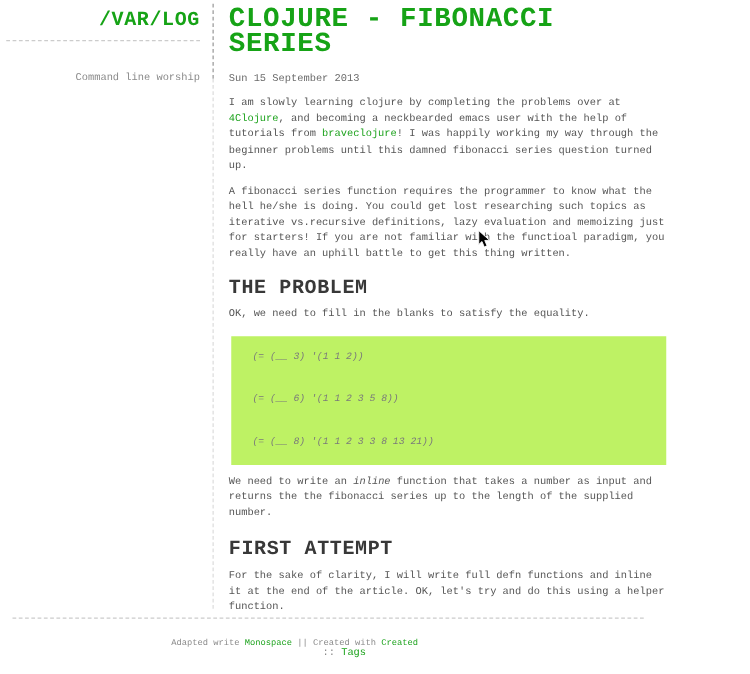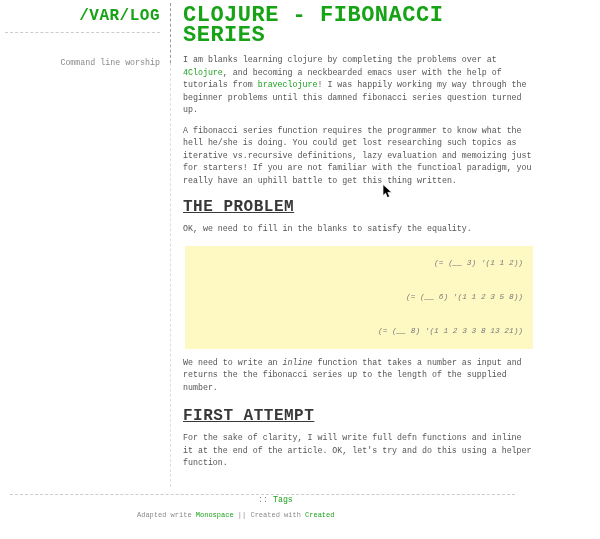--- a/index.html
+++ b/index.html
@@ -59,28 +59,26 @@
     font-size: 8.3px; line-height: 10px;
     color: #6b6b6b;
   }
   p { margin: 8px 0 0 0; }
   a.green-link { color: #1ea31e; text-decoration: none; cursor: pointer; }
   h2.section-heading {
     margin: 12px 0 0 0;
     font-size: 16px; line-height: 16px; font-weight: bold;
     color: #383838;
     letter-spacing: 0.5px;
-    text-decoration: underline;
   }
   h2.section-heading.second { margin-top: 14px; }
   .code-block {
     margin: 10px 0 0 2px;
-    background: #fef9c3;
+    background: #bef264;
     padding: 12px 10px 13px 17px;
-    text-align: right;
   }
   .code-line {
     font-size: 7.8px; line-height: 10px;
     font-style: italic;
     color: #7a7a7a;
     white-space: pre;
   }
   .code-line + .code-line { margin-top: 24px; }
   p .em-word { font-style: italic; margin-top: 32px; }
   .tags-row {
@@ -113,22 +111,23 @@
     <a class="site-title">/VAR/LOG</a>
     <div class="sidebar-divider"></div>
     <div class="site-tagline">Command line worship</div>
   </aside>
 
   <div class="vdivider vdivider-top"></div>
   <div class="vdivider vdivider-main"></div>
 
   <main class="content">
     <h1 class="article-title">CLOJURE - FIBONACCI SERIES</h1>
+    <div class="article-date">Sun 15 September 2013</div>
 
-    <p><span>I am blanks learning clojure by completing the problems over at </span><a class="green-link">4Clojure</a><span>, and becoming a neckbearded emacs user with the help of tutorials from </span><a class="green-link">braveclojure</a><span>! I was happily working my way through the beginner problems until this damned fibonacci series question turned up.</span></p>
+    <p><span>I am slowly learning clojure by completing the problems over at </span><a class="green-link">4Clojure</a><span>, and becoming a neckbearded emacs user with the help of tutorials from </span><a class="green-link">braveclojure</a><span>! I was happily working my way through the beginner problems until this damned fibonacci series question turned up.</span></p>
 
     <p>A fibonacci series function requires the programmer to know what the hell he/she is doing. You could get lost researching such topics as iterative vs.recursive definitions, lazy evaluation and memoizing just for starters! If you are not familiar with the functioal paradigm, you really have an uphill battle to get this thing written.</p>
 
     <h2 class="section-heading">THE PROBLEM</h2>
     <p>OK, we need to fill in the blanks to satisfy the equality.</p>
 
     <div class="code-block">
       <div class="code-line">(= (__ 3) '(1 1 2))</div>
       <div class="code-line">(= (__ 6) '(1 1 2 3 5 8))</div>
       <div class="code-line">(= (__ 8) '(1 1 2 3 3 8 13 21))</div>

